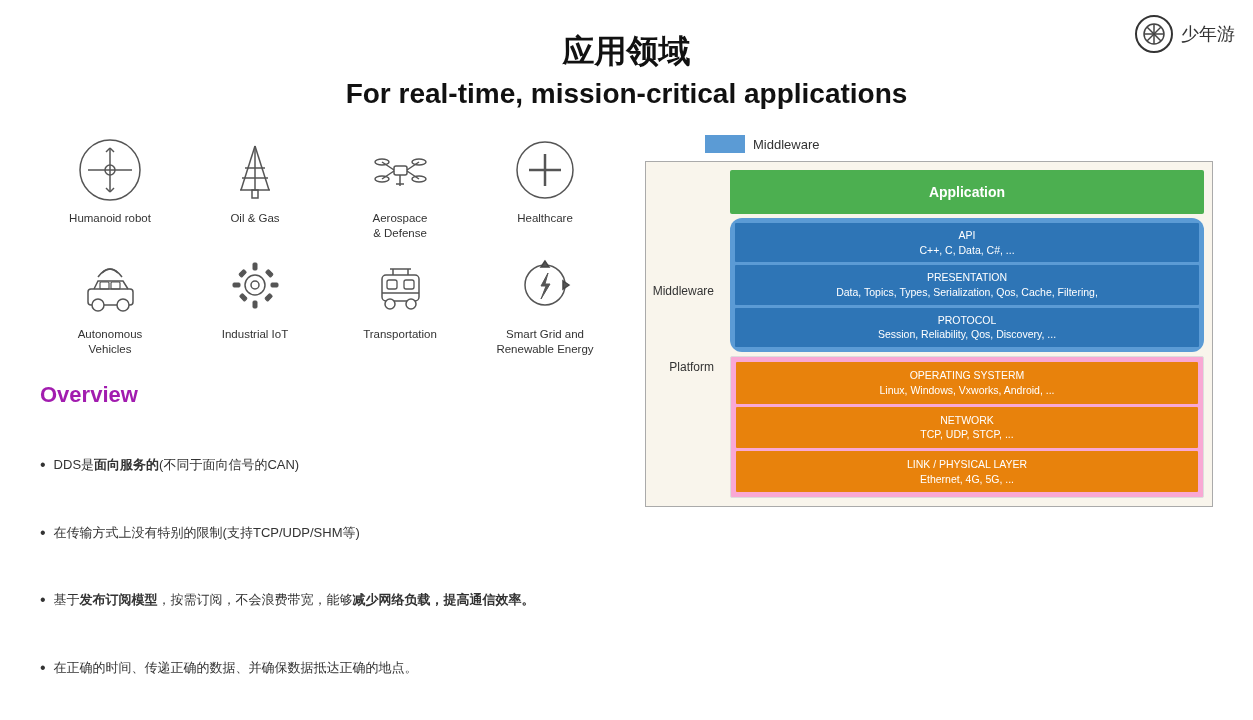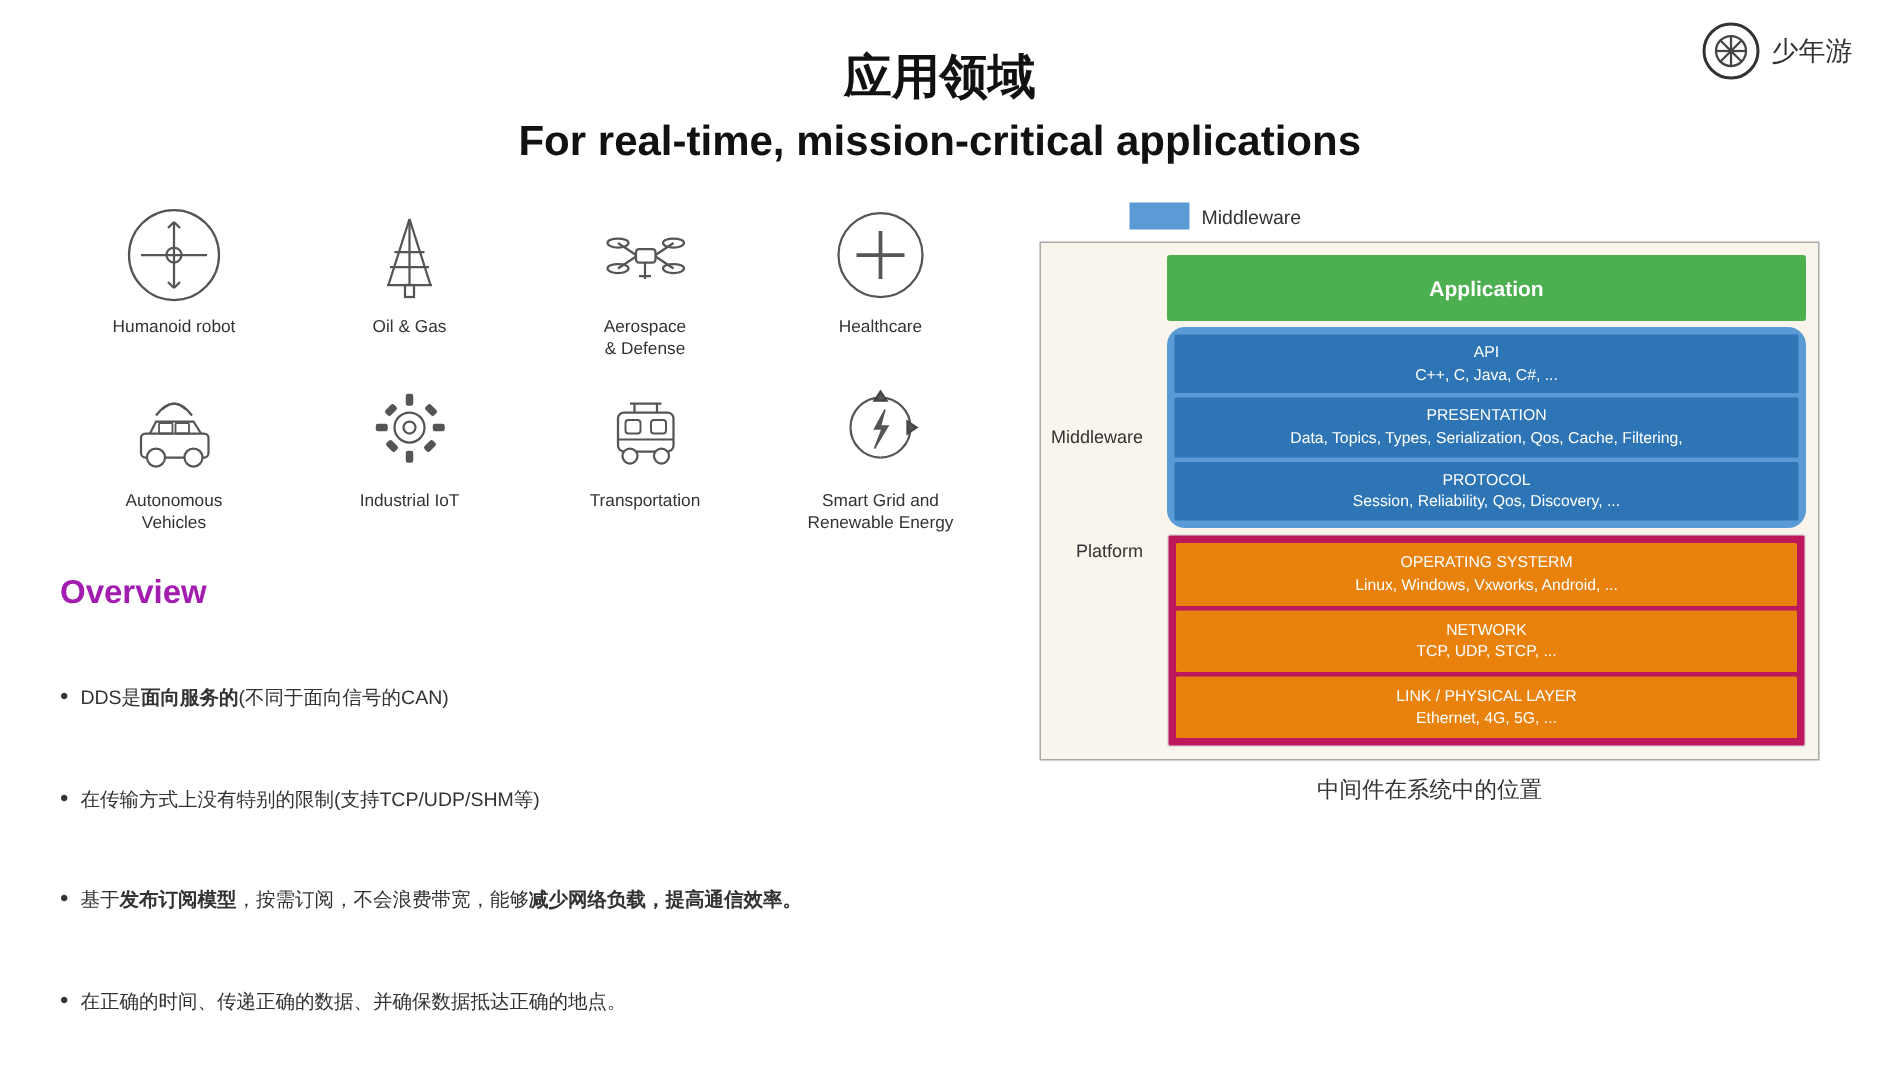--- a/index.html
+++ b/index.html
@@ -134,21 +134,21 @@
     }
     .overview-list li::before {
       content: '•';
       font-size: 16px;
       line-height: 1.3;
       flex-shrink: 0;
     }
 
     
     .right-side {
-      width: 520px;
+      width: 568px;
       flex-shrink: 0;
     }
 
     .middleware-legend {
       display: flex;
       align-items: center;
       gap: 8px;
       margin-bottom: 8px;
       margin-left: 60px;
     }
@@ -216,21 +216,21 @@
       background: #2e75b6;
       color: white;
       font-size: 10.5px;
       text-align: center;
       padding: 5px 4px;
       border-radius: 1px;
       line-height: 1.4;
     }
 
     .block-platform-container {
-      background: #be185d;
+      background: #f9a8d4;
       border: 1.5px solid #ddd;
       padding: 5px;
       display: flex;
       flex-direction: column;
       gap: 3px;
       border-radius: 2px;
     }
 
     .block-orange {
       background: #e8820c;
@@ -477,21 +477,21 @@
 
         <div class="arch-blocks">
 
           <div class="block-green">
             <span>Application</span>
           </div>
 
           <div class="block-blue-container">
             <div class="block-blue-inner">
               <span>API</span><br>
-              <span>C++, C, Java, C#, ...</span>
+              <span>C++, C, Data, C#, ...</span>
             </div>
             <div class="block-blue-inner">
               <span>PRESENTATION</span><br>
               <span>Data, Topics, Types, Serialization, Qos, Cache, Filtering,</span>
             </div>
             <div class="block-blue-inner">
               <span>PROTOCOL</span><br>
               <span>Session, Reliability, Qos, Discovery, ...</span>
             </div>
           </div>
@@ -508,19 +508,18 @@
             <div class="block-orange">
               <span>LINK / PHYSICAL LAYER</span><br>
               <span>Ethernet, 4G, 5G, ...</span>
             </div>
           </div>
 
         </div>
 
       </div>
 
-      <div class="diagram-caption">中间件在系统中的位置</div>
 
     </div>
 
   </div>
 
 </div>
 
 </body></html>

